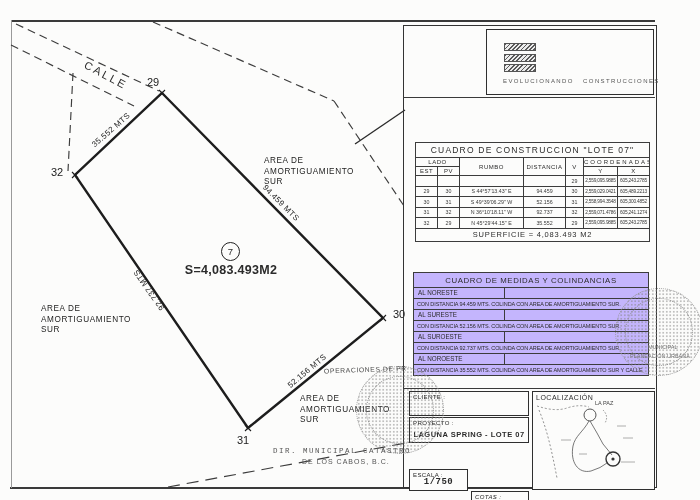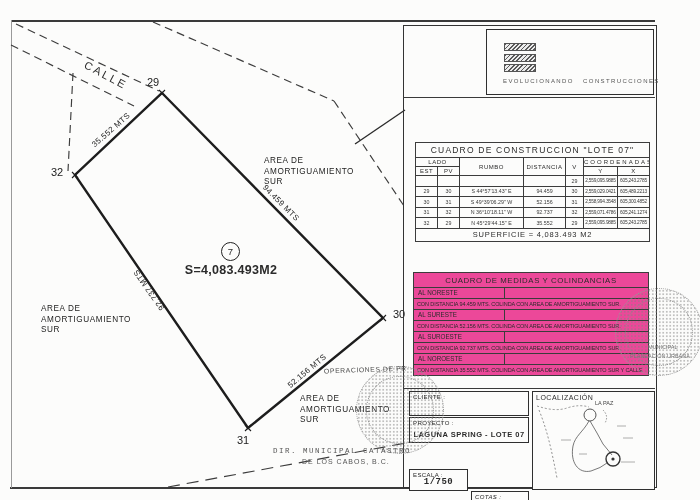--- a/index.html
+++ b/index.html
@@ -27,21 +27,21 @@
   .ctab table{width:234px;table-layout:fixed;}
   .ctab td,.ctab th{border:0.9px solid #3c3c3c;padding:0;text-align:center;font-weight:normal;
                     overflow:hidden;white-space:nowrap;}
   .ctab .title{font-size:8.5px;letter-spacing:1.2px;height:14px;}
   .ctab .h1{font-size:6px;height:9px;letter-spacing:.5px;}
   .ctab .coordh{letter-spacing:2px;}
   .ctab .d{font-size:5.3px;height:10.5px;color:#3a3a3a;}
   .ctab .coord{font-size:4.8px;letter-spacing:-.2px;}
   .ctab .foot{font-size:7.5px;height:12px;letter-spacing:.8px;}
   
-  .mtab{position:absolute;left:413px;top:272px;width:236px;background:#ec4899;}
+  .mtab{position:absolute;left:413px;top:272px;width:236px;background:#c4b5fd;}
   .mtab .row{border:1px solid #3c3c3c;border-top:none;display:flex;align-items:center;}
   .mtab .trow{border-top:1px solid #3c3c3c;height:14px;justify-content:center;
               font-size:7.8px;letter-spacing:.6px;}
   .mtab .hrow{height:9.5px;font-size:6.3px;}
   .mtab .hrow span{border-right:1px solid #3c3c3c;width:86px;padding-left:4px;height:100%;
                    display:flex;align-items:center;}
   .mtab .drow{height:10.5px;font-size:5.5px;padding-left:3px;letter-spacing:-.1px;white-space:nowrap;}
   
   .tb-label{font-size:6px;color:#222;position:absolute;left:3px;top:2px;letter-spacing:.4px;}
   .tb-value{position:absolute;left:0;right:0;bottom:3px;text-align:center;font-weight:bold;

